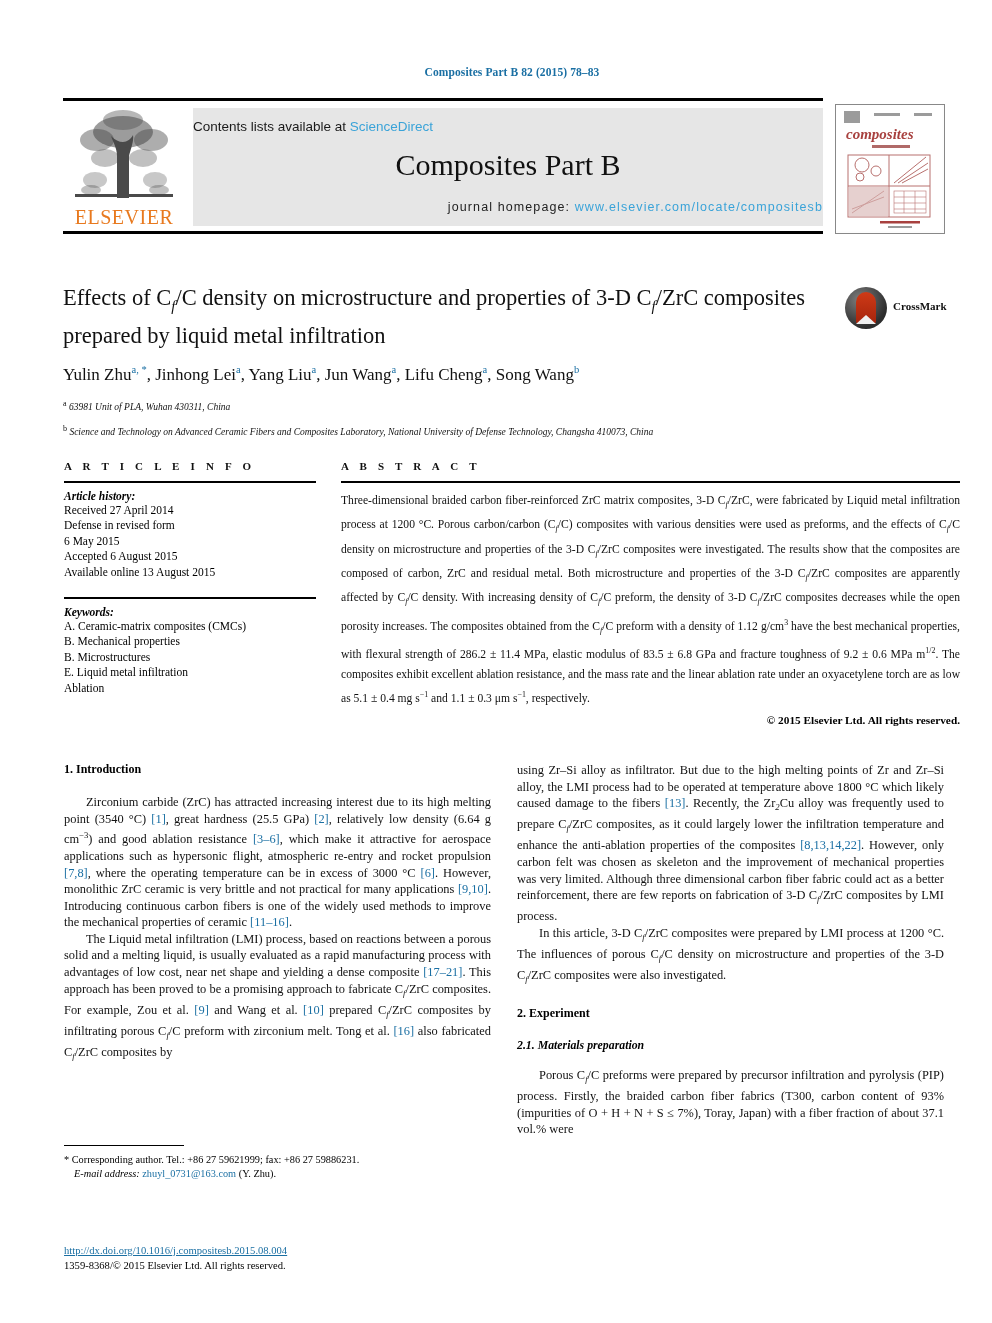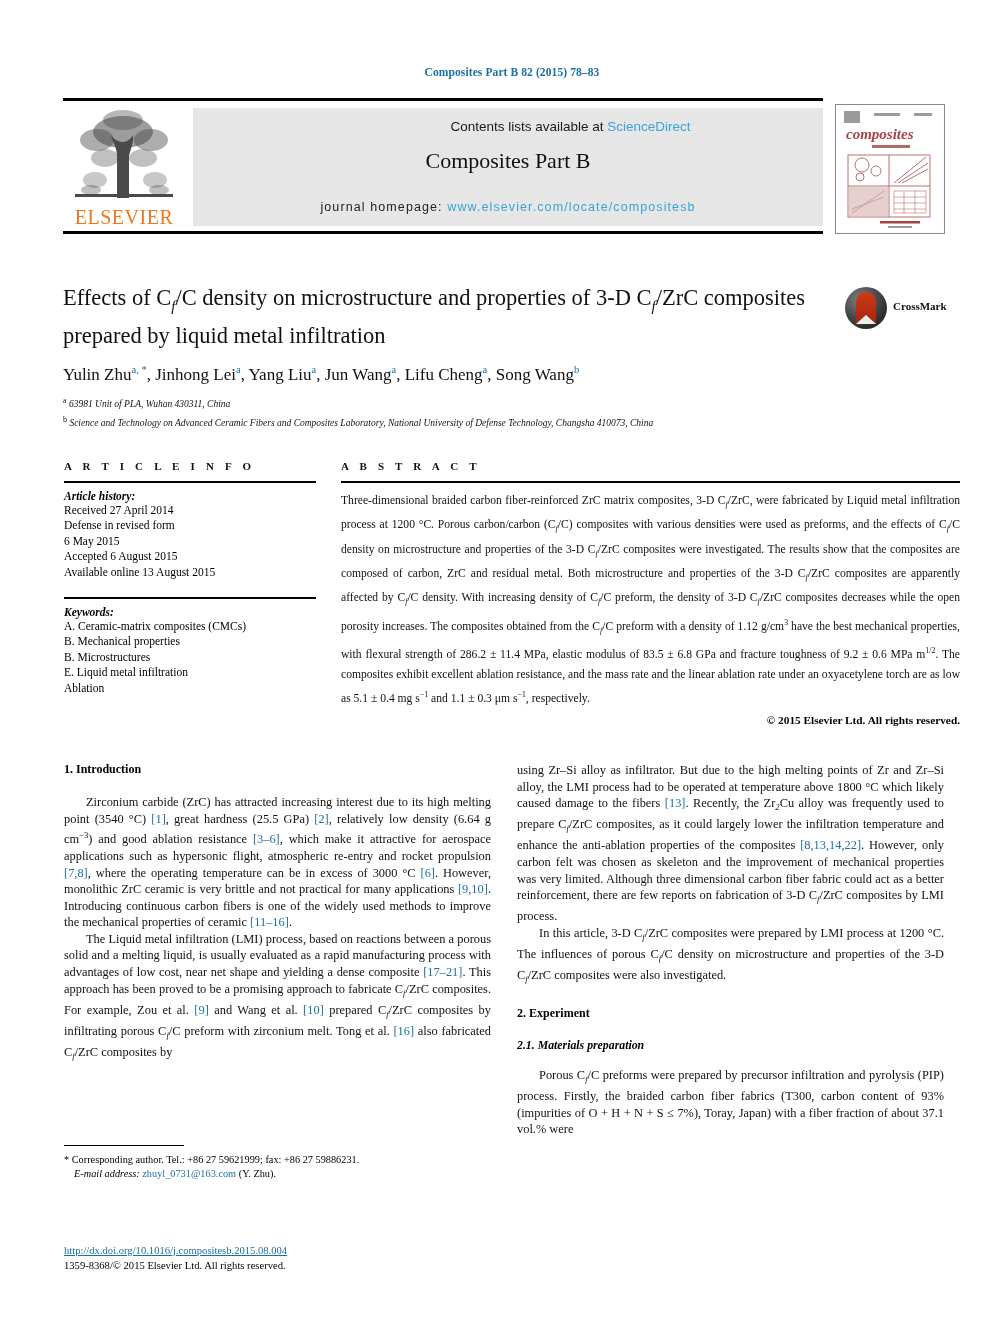--- a/index.html
+++ b/index.html
@@ -84,42 +84,42 @@
     left: 130px;
     top: 10px;
     width: 630px;
     height: 118px;
     background: #e6e6e6;
   }
   .contents-line {
     position: absolute;
     left: 0; top: 11px;
     width: 755px;
-    text-align: center;
+    text-align: left;
     font-size: 13.5px;
     font-family: "Liberation Sans", sans-serif;
     color: #1a1a1a;
   }
   .contents-line .sd {
     color: #3aa3d8;
   }
   .journal-title {
     position: absolute;
     left: 0; top: 40px;
     width: 630px;
     text-align: center;
-    font-size: 22px;
+    font-size: 30px;
     font-family: "Liberation Serif", serif;
     color: #111;
   }
   .homepage-line {
     position: absolute;
     left: 0; top: 92px;
     width: 630px;
-    text-align: center;
+    text-align: right;
     font-size: 12.5px;
     font-family: "Liberation Sans", sans-serif;
     letter-spacing: 1.1px;
     color: #222;
   }
   .homepage-line .url { color: #3aa3d8; }
 
   .cover-thumb {
     position: absolute;
     left: 772px;
@@ -192,21 +192,21 @@
   }
   .authors sup {
     color: #1a6fa3;
     font-size: 0.62em;
     vertical-align: super;
   }
   .affil {
     margin-top: 9px;
     font-size: 9.5px;
     font-style: italic;
-    line-height: 15px;
+    line-height: 21px;
     color: #111;
   }
   .affil sup { font-style: normal; font-size: 0.85em; }
 
   
   .info-col {
     position: absolute;
     left: 48px;
     top: 460px;
     width: 252px;

